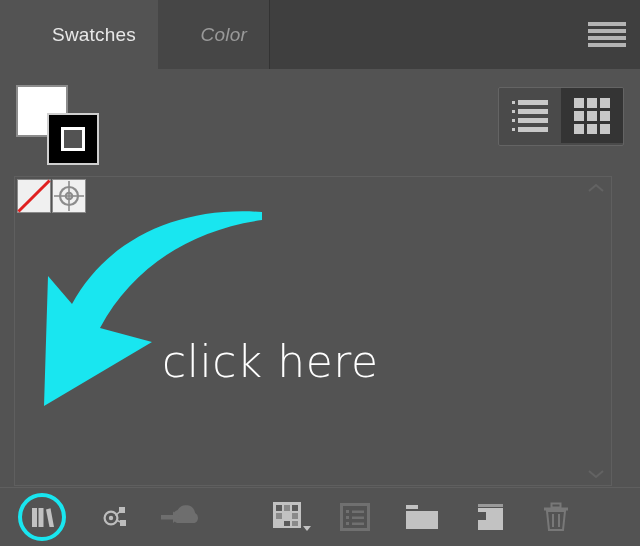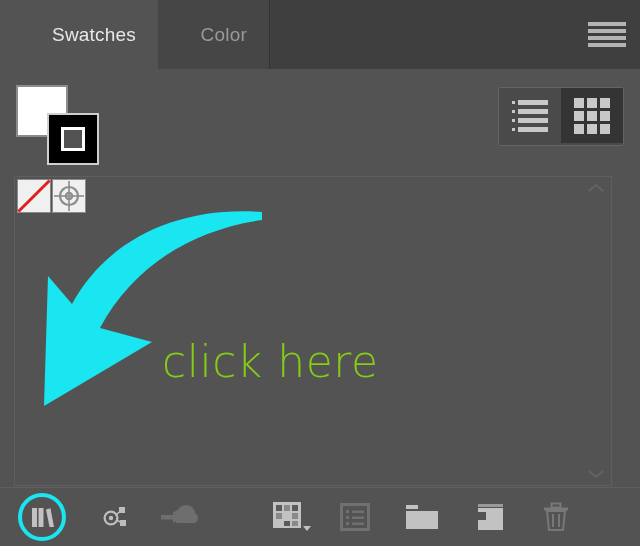--- a/index.html
+++ b/index.html
@@ -47,20 +47,21 @@
     color: #e8e8e8;
     min-width: 158px;
     height: 69px;
   }
   .tab.inactive {
     background: #464646;
     color: #999999;
     min-width: 112px;
     height: 69px;
     border-right: 1px solid #333;
+    font-style: italic;
   }
   #tabfiller {
     flex: 1;
     background: #3f3f3f;
     height: 69px;
     position: relative;
   }
   #panel-menu {
     position: absolute;
     right: 14px;
@@ -205,21 +206,21 @@
   #annotation {
     position: absolute;
     left: 0; top: 176px;
     width: 640px; height: 330px;
     pointer-events: none;
   }
   #click-here-text {
     position: absolute;
     left: 162px; top: 160px;
     font-size: 44px;
-    color: #84cc16;
+    color: #ffffff;
     font-family: "DejaVu Sans", sans-serif;
     font-weight: 300;
     letter-spacing: 0.5px;
     white-space: nowrap;
   }
 
   
   #toolbar {
     position: absolute;
     left: 0; bottom: 0;

